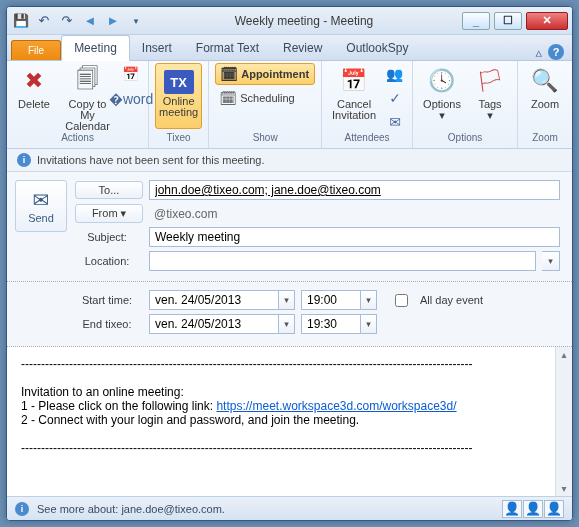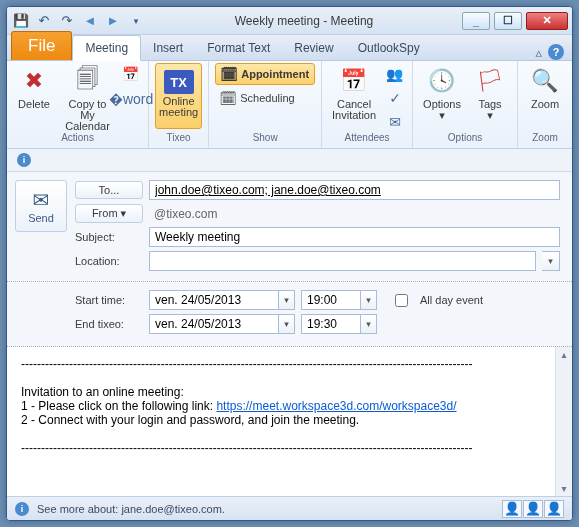--- a/index.html
+++ b/index.html
@@ -12,21 +12,21 @@
 .qat-btn { width: 20px; height: 20px; display: flex; align-items: center; justify-content: center; font-size: 13px; color: #3b5a84; border-radius: 2px; cursor: pointer; }
 .title { flex: 1; text-align: center; font-size: 12px; color: #3a3a3a; }
 .winbtns { display: flex; gap: 4px; }
 .winbtn { width: 28px; height: 18px; border: 1px solid #8aa; border-radius: 2px; display:flex;align-items:center;justify-content:center;font-size:11px;font-weight:bold;cursor:pointer;}
 .winbtn.min{background:linear-gradient(#fafdff,#cde3fb);color:#234;}
 .winbtn.max{background:linear-gradient(#fafdff,#cde3fb);color:#234;}
 .winbtn.cls{background:linear-gradient(#f08080,#c93030);color:#fff;border-color:#902020;width:42px;}
 
 
 .tabrow { height: 26px; background: linear-gradient(#e9eff7,#d0def0); display:flex; align-items:flex-end; padding-left:0; border-bottom:1px solid #b6c8de;}
-.file-tab{background:linear-gradient(#f6a030,#ee8a10);color:#fff;font-size:17px;padding:4px 16px;border:1px solid #c46e00;border-bottom:none;margin-left:4px;border-radius:3px 3px 0 0;cursor:pointer;}
+.file-tab{background:linear-gradient(#f6a030,#ee8a10);color:#fff;font-size:10px;padding:4px 16px;border:1px solid #c46e00;border-bottom:none;margin-left:4px;border-radius:3px 3px 0 0;cursor:pointer;}
 .tab{font-size:12px;color:#3a4a60;padding:5px 12px;cursor:pointer;}
 .tab.active{background:#fff;border:1px solid #b6c8de;border-bottom:1px solid #fff;border-radius:3px 3px 0 0;margin-bottom:-1px;}
 .tabrow-right{margin-left:auto;display:flex;align-items:center;gap:6px;padding-right:8px;}
 .tabrow-right span{color:#4a6a9a;font-size:13px;cursor:pointer;}
 .help-icon{width:16px;height:16px;border-radius:50%;background:#4a8acf;color:#fff;display:flex;align-items:center;justify-content:center;font-size:11px;font-weight:bold;cursor:pointer;}
 
 
 .ribbon{background:linear-gradient(#f7fbff,#eaf1fa);border-bottom:1px solid #bcd0e8;display:flex;height:88px;}
 .rgroup{border-right:1px solid #cfdbec;padding:2px 6px 0 6px;display:flex;flex-direction:column;align-items:center;}
 .rgroup-body{display:flex;gap:4px;height:68px;align-items:flex-start;}
@@ -44,21 +44,21 @@
 
 .infobar{background:#eef3fa;border-bottom:1px solid #cfdbec;padding:4px 10px;font-size:11px;color:#444;display:flex;align-items:center;gap:6px;}
 .info-ico{width:14px;height:14px;border-radius:50%;background:#4a8acf;color:#fff;display:flex;align-items:center;justify-content:center;font-size:9px;font-weight:bold;}
 
 
 .formarea{background:#f3f6fb;padding:8px 12px 6px 8px;border-bottom:1px dotted #aab;}
 .formrow{display:flex;align-items:center;margin-bottom:4px;gap:6px;}
 .sendcol{width:54px;}
 .sendbtn{width:52px;height:52px;border:1px solid #bcd0e8;background:linear-gradient(#fff,#ecf2fa);border-radius:3px;display:flex;flex-direction:column;align-items:center;justify-content:center;font-size:11px;color:#3a5a80;cursor:pointer;}
 .sendbtn .ico{font-size:20px;}
-.fieldlabel{width:68px;font-size:11px;color:#3a3a3a;text-align:left;padding-right:4px;}
+.fieldlabel{width:68px;font-size:11px;color:#3a3a3a;text-align:center;padding-right:4px;}
 .fieldbtn{width:68px;font-size:11px;border:1px solid #bcd0e8;background:linear-gradient(#fff,#ecf2fa);border-radius:3px;padding:2px 0;text-align:center;cursor:pointer;color:#3a3a3a;}
 .fieldinput{flex:1;border:1px solid #a8bcd8;background:#fff;font-size:12px;padding:2px 5px;height:20px;}
 .fromval{flex:1;font-size:12px;color:#666;padding:2px 5px;}
 .loc-dd{width:18px;height:20px;border:1px solid #a8bcd8;border-left:none;background:linear-gradient(#fff,#ecf2fa);display:flex;align-items:center;justify-content:center;font-size:9px;color:#555;cursor:pointer;}
 
 .timearea{background:#f3f6fb;padding:8px 12px 8px 8px;border-bottom:1px dotted #aab;}
 .timerow{display:flex;align-items:center;margin-bottom:4px;gap:6px;}
 .combo{display:flex;}
 .combo input{border:1px solid #a8bcd8;background:#fff;font-size:12px;padding:2px 5px;height:20px;width:130px;}
 .combo.t input{width:60px;}
@@ -194,20 +194,21 @@
           <div class="ico" style="color:#8a98aa">🔍</div>
           <div class="lbl">Zoom</div>
         </div>
       </div>
       <div class="rgroup-label">Zoom</div>
     </div>
   </div>
 
   <div class="infobar">
     <div class="info-ico">i</div>
+    <span>Invitations have not been sent for this meeting.</span>
   </div>
 
   <div class="formarea">
     <div style="display:flex;gap:6px">
       <div class="sendcol">
         <div class="sendbtn">
           <div class="ico">✉</div>
           <span>Send</span>
         </div>
       </div>

